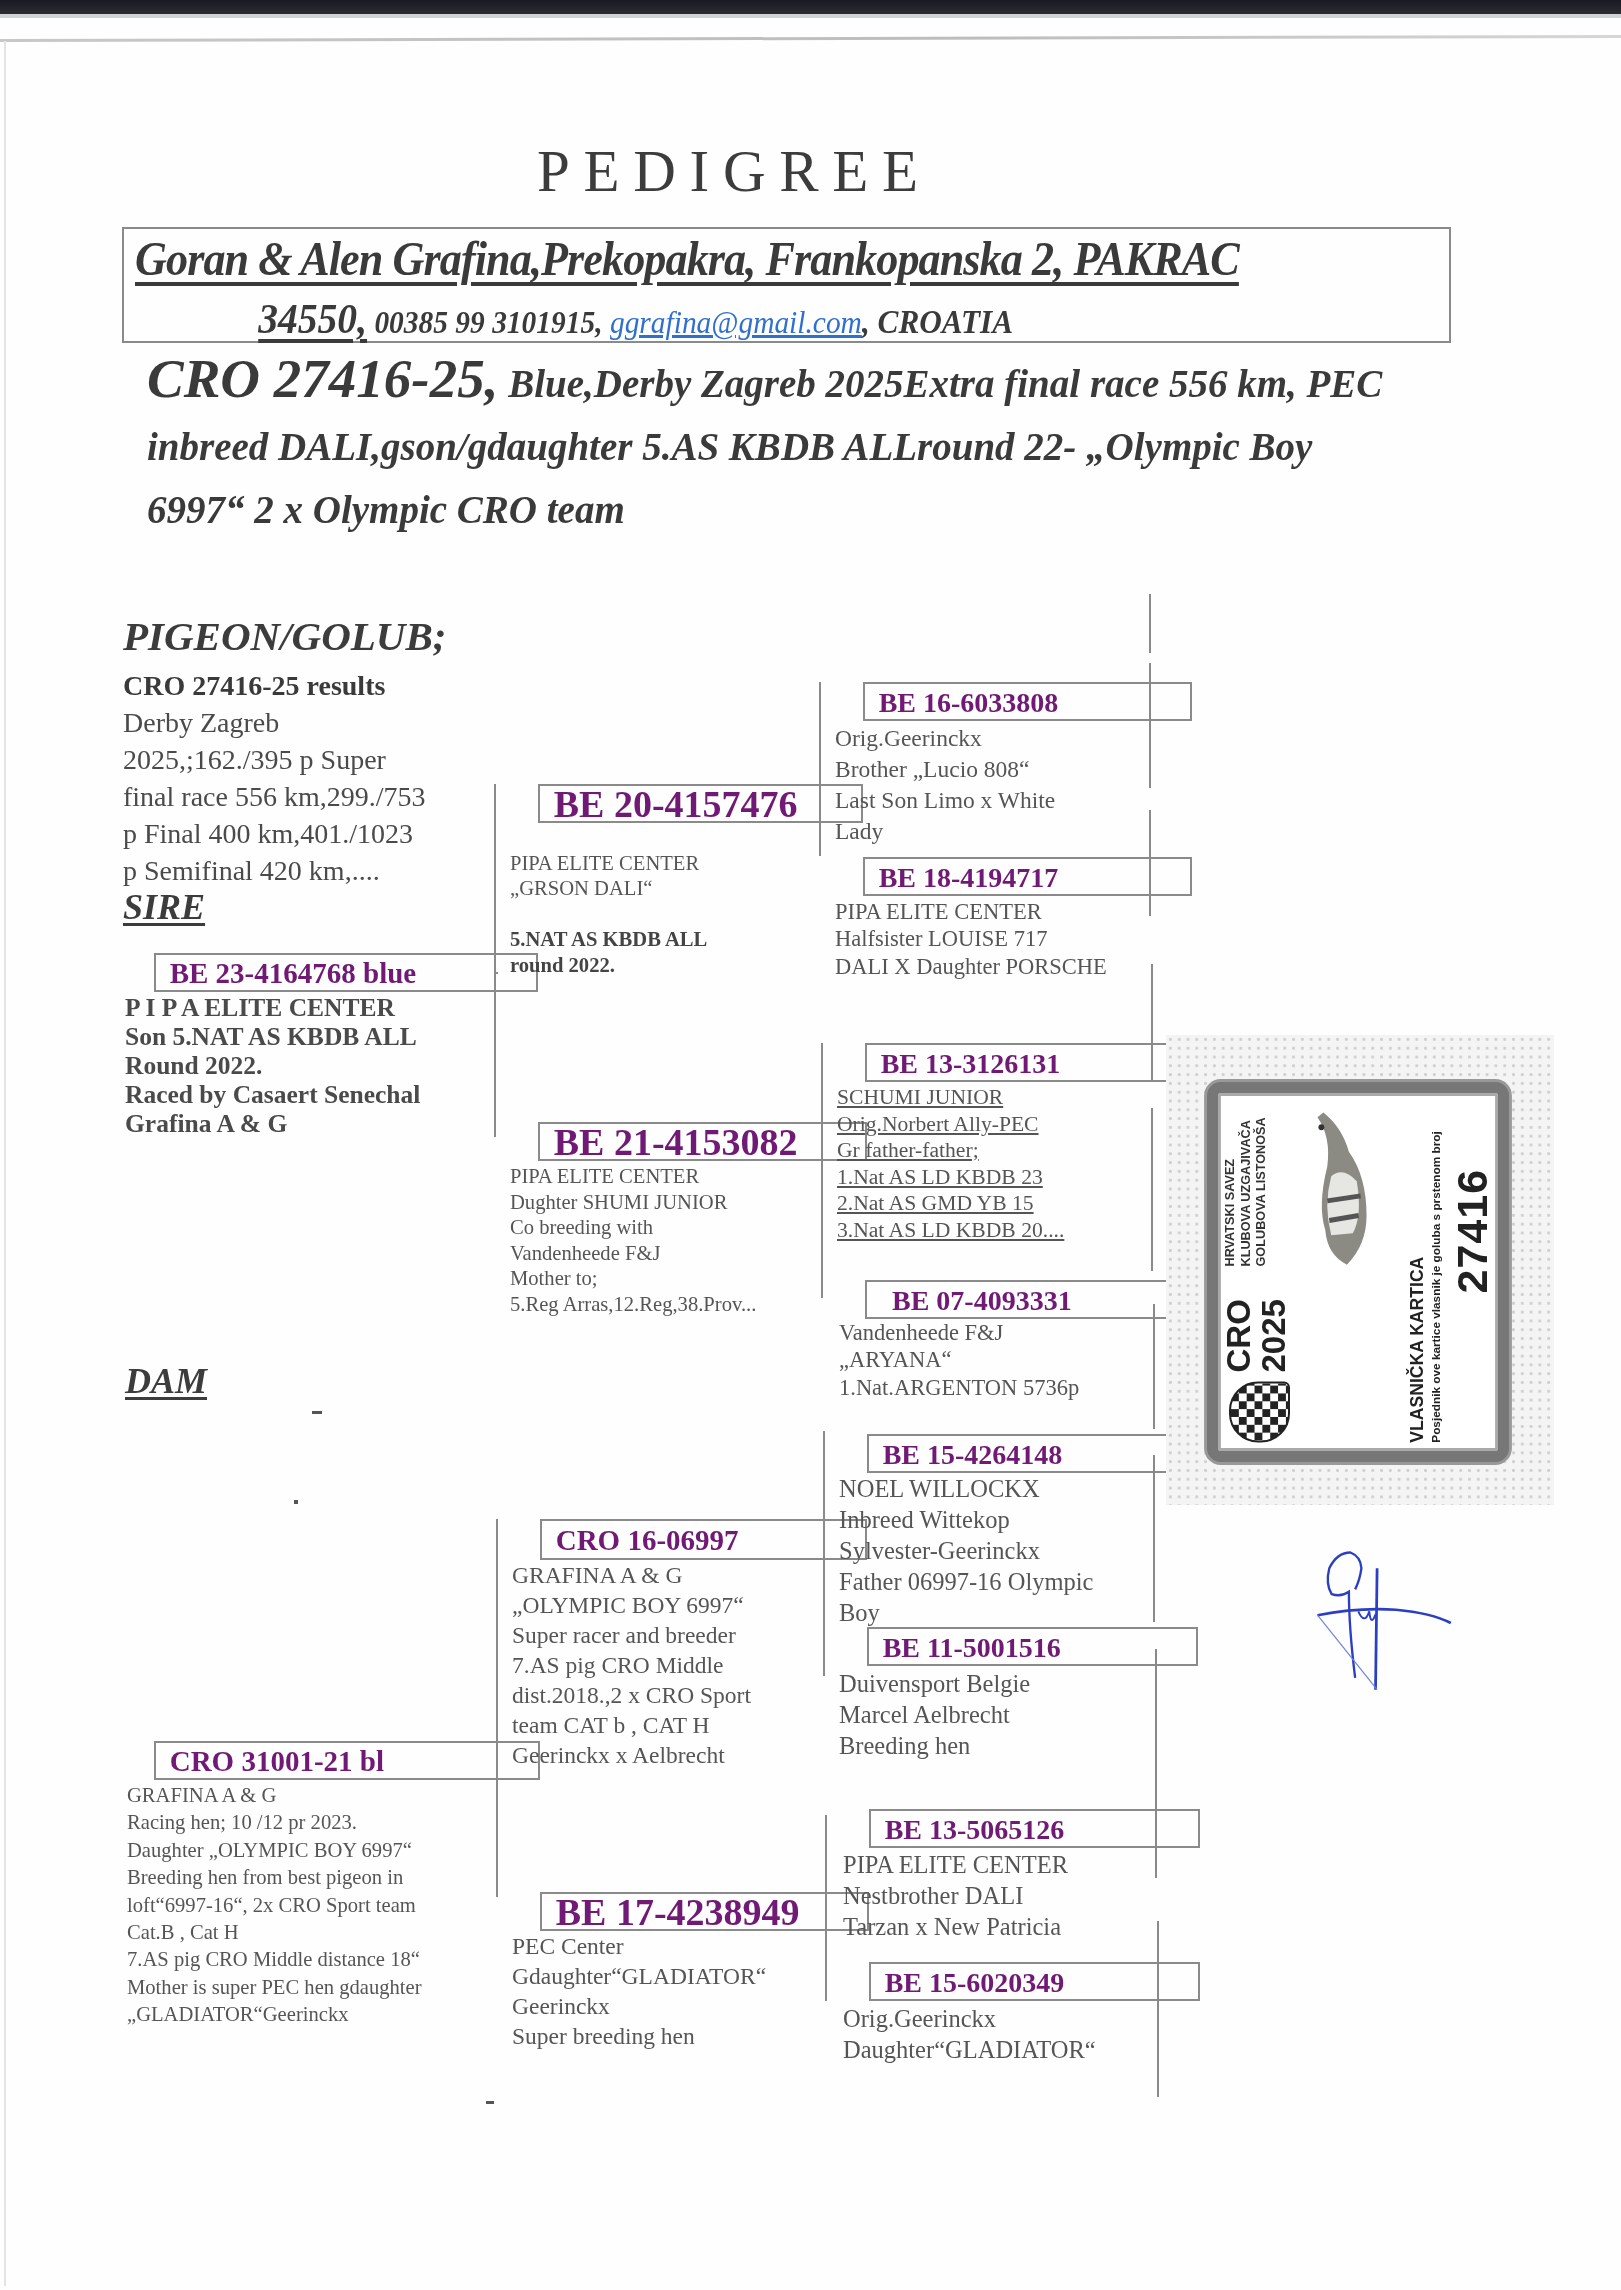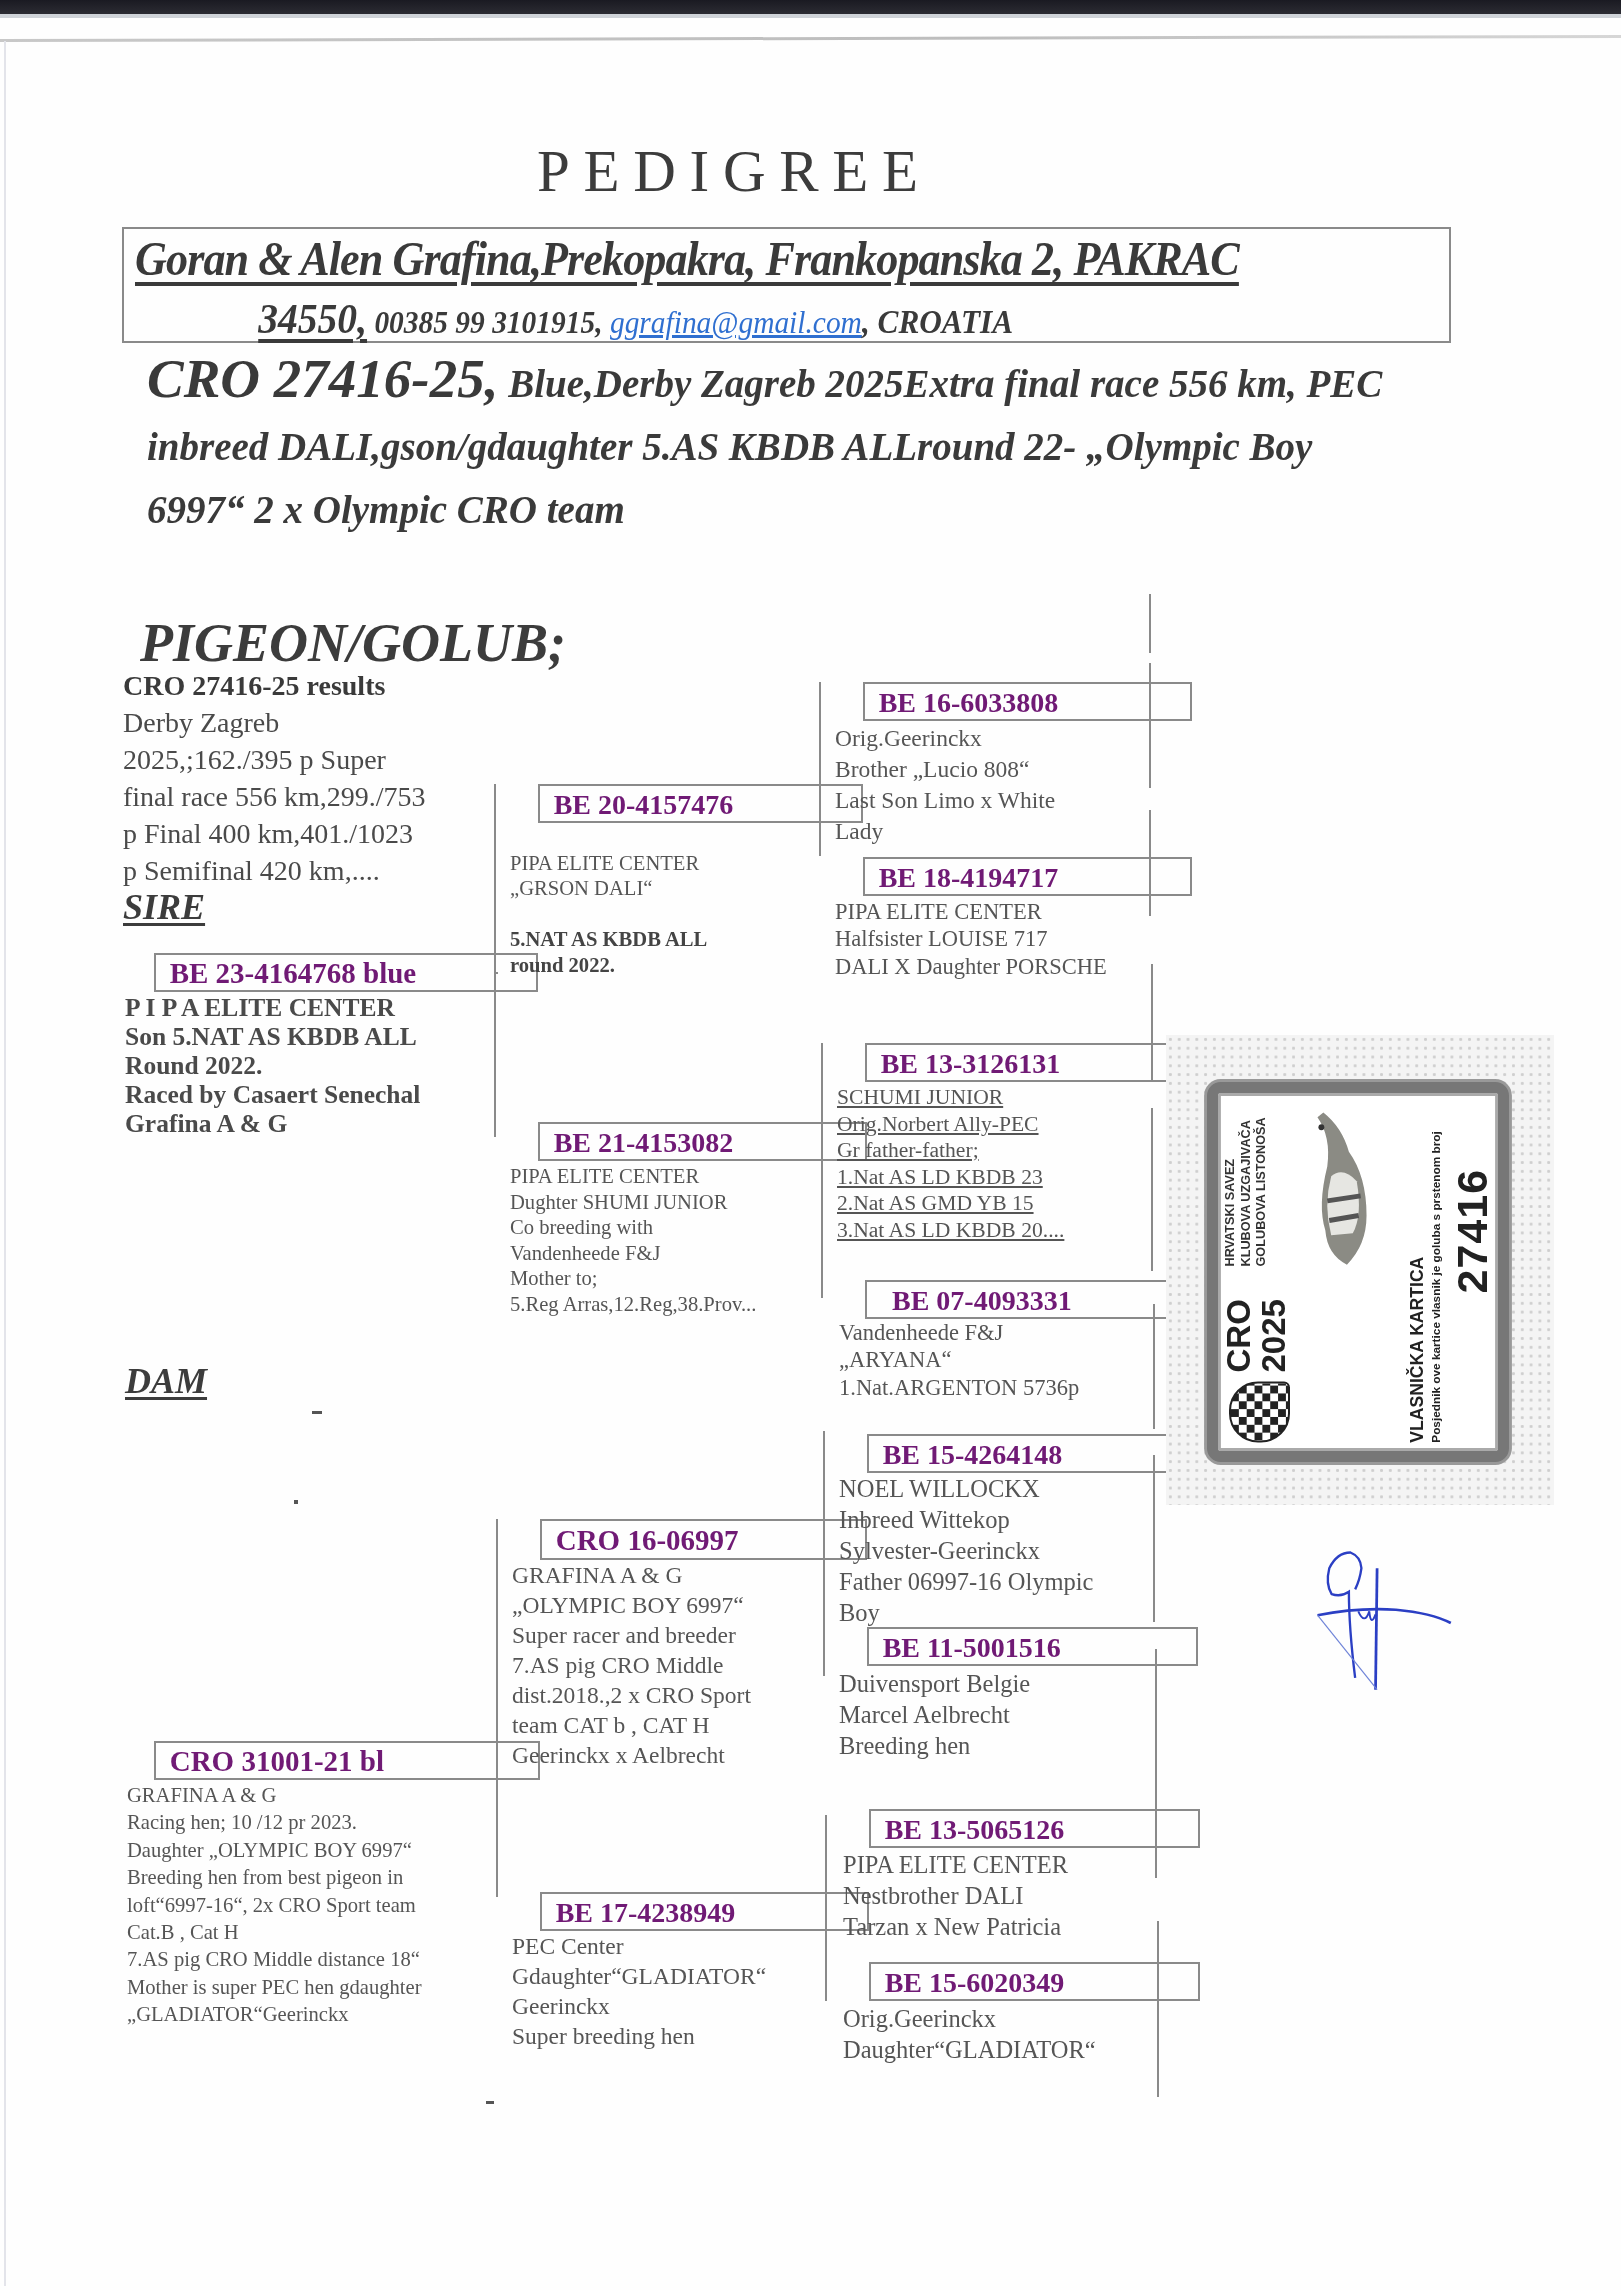--- a/index.html
+++ b/index.html
@@ -19,35 +19,35 @@
   .owner-line2 .pc { display: inline-block; font-size: 43px; font-weight: bold; text-decoration: underline; text-decoration-thickness: 3.9px; text-underline-offset: 5.9px; padding-left: 147px; }
   .owner-line2 .ph { font-size: 32px; font-weight: bold; }
   .owner-line2 .em { font-size: 32px; color: #2f6fd0; text-decoration: underline; }
   .owner-line2 .ct { font-size: 34px; font-weight: bold; }
 
   .pigeon-head { position: absolute; left: 147px; top: 351px; width: 1255px; font-style: italic; font-weight: bold; color: #3a3a3a; line-height: 55px; }
   .pigeon-head .ring { font-size: 55px; }
   .pigeon-head .desc { font-size: 39px; }
 
   .sect { position: absolute; font-style: italic; font-weight: bold; color: #3c3c3c; }
-  .sect.pg { left: 123px; top: 612px; font-size: 54px; margin-left: 17px; }
+  .sect.pg { left: 123px; top: 612px; font-size: 41px; }
   .sect.u { text-decoration: underline; text-decoration-thickness: 2.9px; text-underline-offset: 3.9px; font-size: 36px; }
 
   .results { position: absolute; left: 123px; top: 667px; width: 372px; font-size: 28px; line-height: 37px; color: #4a4a4a; }
   .results .rh { font-weight: bold; color: #3a3a3a; }
 
   .box-hdr { position: absolute; border: 2px solid #8a8a8a; font-weight: bold; color: #701a75; padding-left: 13.7px; white-space: nowrap; background: transparent; margin-left: 44px; }
   .box-body { position: absolute; white-space: pre-line; color: #555; }
   .hline { position: absolute; height: 2px; background: #8a8a8a; }
   .vline { position: absolute; width: 2px; background: #8a8a8a; }
 
   .f-sire .box-hdr, .f-dam .box-hdr { font-size: 29px; }
   .gen1-body { font-size: 25.5px; line-height: 29px; font-weight: bold; color: #4a4a4a; }
   .gen1-body.dam { font-weight: normal; font-size: 20.6px; line-height: 27.4px; color: #555; }
-  .gen2-hdr { font-size: 28px; }
+  .gen2-hdr { font-size: 38px; }
   .gen2-body { font-size: 20.6px; line-height: 25.5px; }
   .gen3-hdr { font-size: 28px; }
   .gen3-body { font-size: 23.5px; line-height: 31px; }
 
   .card { position: absolute; left: 1166px; top: 1035px; width: 388px; height: 470px; background-color: #f4f4f4;
           background-image: radial-gradient(#cfcfcf 1.3px, transparent 1.6px); background-size: 8.8px 8.8px; }
   .card-frame { position: absolute; left: 41px; top: 47px; width: 302px; height: 380px; border: 11.8px solid #777; border-radius: 13.7px; background: #fff;
           box-shadow: inset 0 0 0 2.9px #aaa, 0 0 0 2.9px #999; }
   .card-rot { position: absolute; left: 50%; top: 50%; width: 357px; height: 278px; transform: translate(-50%,-50%) rotate(-90deg); font-family: "Liberation Sans", "DejaVu Sans", sans-serif; color: #222; }
   .card-logo { position: absolute; left: 7.8px; top: 9.8px; width: 61px; height: 61px; border-radius: 29px 29px 5.9px 29px;

